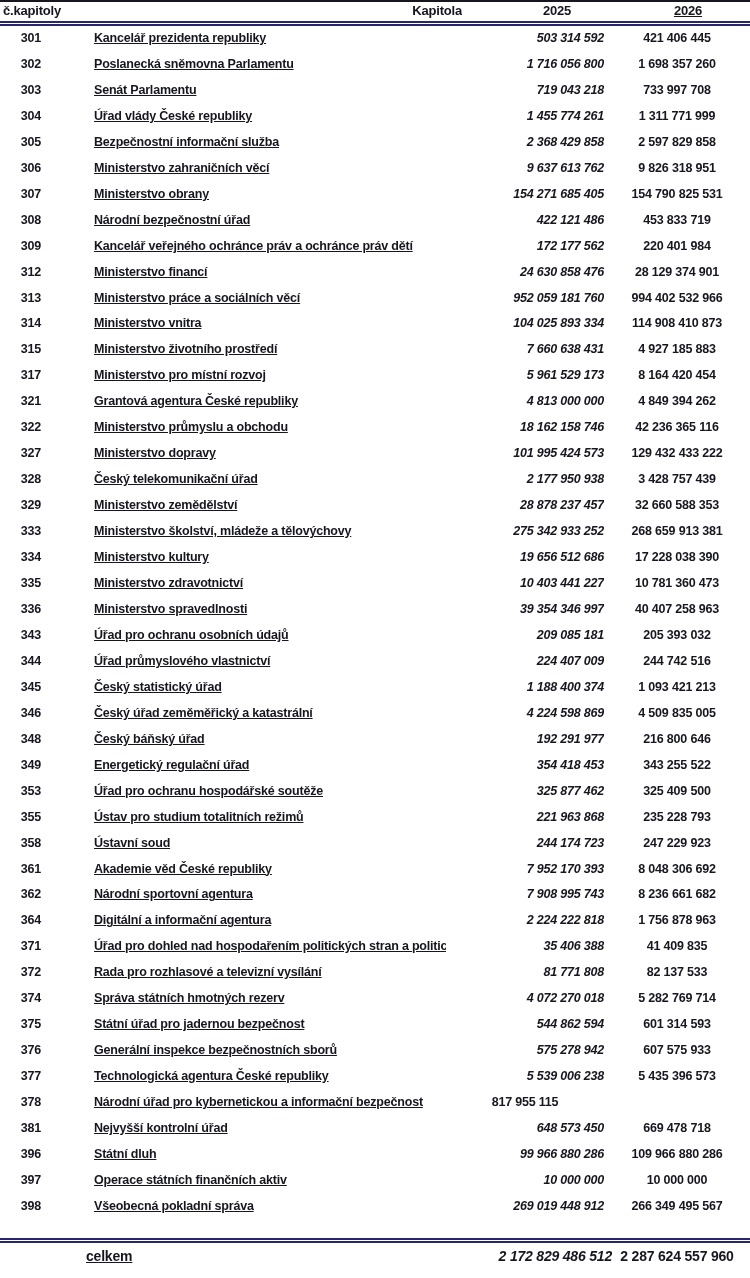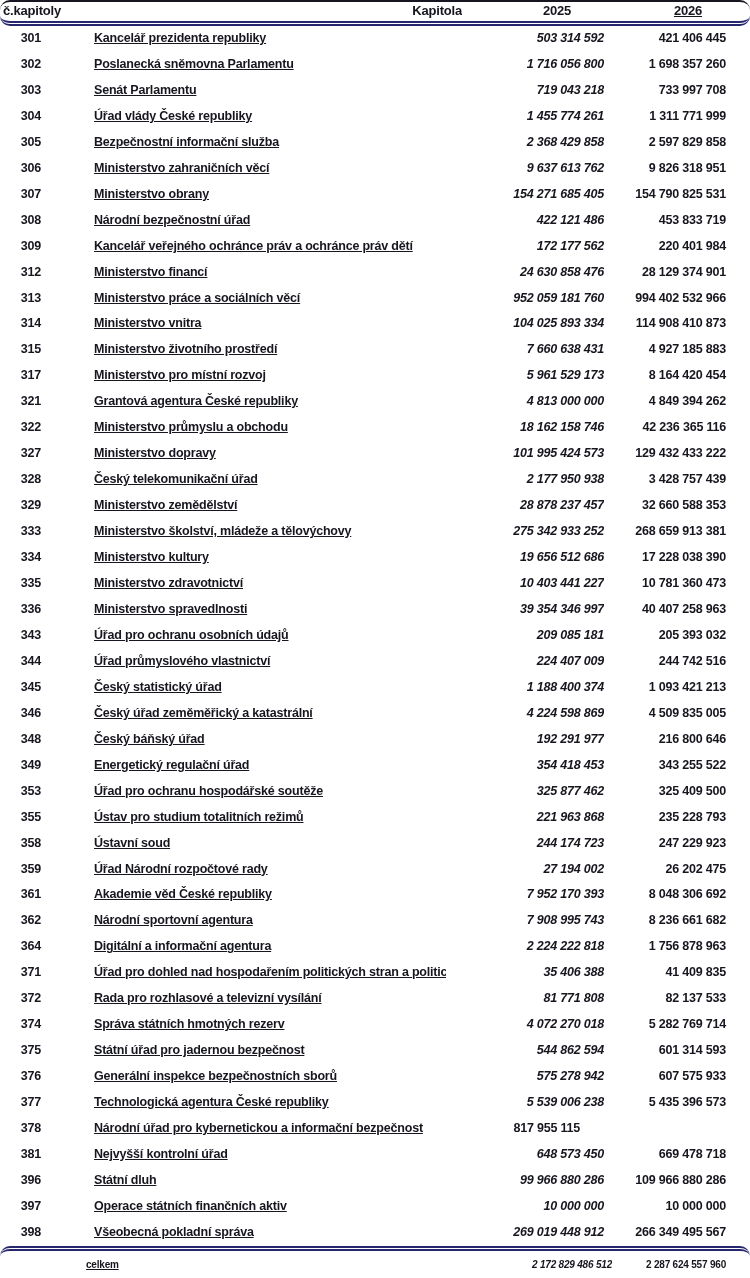--- a/index.html
+++ b/index.html
@@ -19,21 +19,20 @@
   .page {
     width: 750px;
     height: 1278px;
     background: #ffffff;
     box-sizing: border-box;
   }
   .grid-row {
     display: grid;
     grid-template-columns: 62px 1fr 150px 138px;
     white-space: nowrap;
-    border-radius: 10px;
   }
   
   .thead {
     border-top: 2px solid #161620;
     border-bottom: 5px double #27276e;
     height: 19px;
     line-height: 18px;
     font-size: 13px;
     letter-spacing: -0.2px;
   }
@@ -46,28 +45,29 @@
     height: 25.96px;
     line-height: 25.96px;
     font-size: 12.5px;
     letter-spacing: -0.2px;
     gap: 8px;
   }
   .cell { overflow: hidden; }
   .c1 { text-align: center; }
   .c2 { text-align: left; padding-left: 24px; text-decoration: underline; }
   .c3 { text-align: right; font-style: italic; }
-  .c4 { text-align: right; padding-right: 24px; }
+  .c4 { text-align: center; padding-right: 8px; }
   
   .total-row {
     border-top: 5px double #27276e;
     height: 27px;
     line-height: 27px;
-    font-size: 10px;
+    font-size: 14px;
     letter-spacing: -0.2px;
+    margin-top: 18px;
   }
 </style>
 </head>
 <body>
 
 <div class="page">
 
   <div class="grid-row thead">
     <div class="cell h1">č.kapitoly</div>
     <div class="cell h2">Kapitola</div>
@@ -262,26 +262,20 @@
         <div class="cell c3">221 963 868</div>
         <div class="cell c4">235 228 793</div>
       </div>
       <div class="grid-row row">
         <div class="cell c1">358</div>
         <div class="cell c2">Ústavní soud</div>
         <div class="cell c3">244 174 723</div>
         <div class="cell c4">247 229 923</div>
       </div>
       <div class="grid-row row">
-        <div class="cell c1">359</div>
-        <div class="cell c2">Úřad Národní rozpočtové rady</div>
-        <div class="cell c3">27 194 002</div>
-        <div class="cell c4">26 202 475</div>
-      </div>
-      <div class="grid-row row">
         <div class="cell c1">361</div>
         <div class="cell c2">Akademie věd České republiky</div>
         <div class="cell c3">7 952 170 393</div>
         <div class="cell c4">8 048 306 692</div>
       </div>
       <div class="grid-row row">
         <div class="cell c1">362</div>
         <div class="cell c2">Národní sportovní agentura</div>
         <div class="cell c3">7 908 995 743</div>
         <div class="cell c4">8 236 661 682</div>

